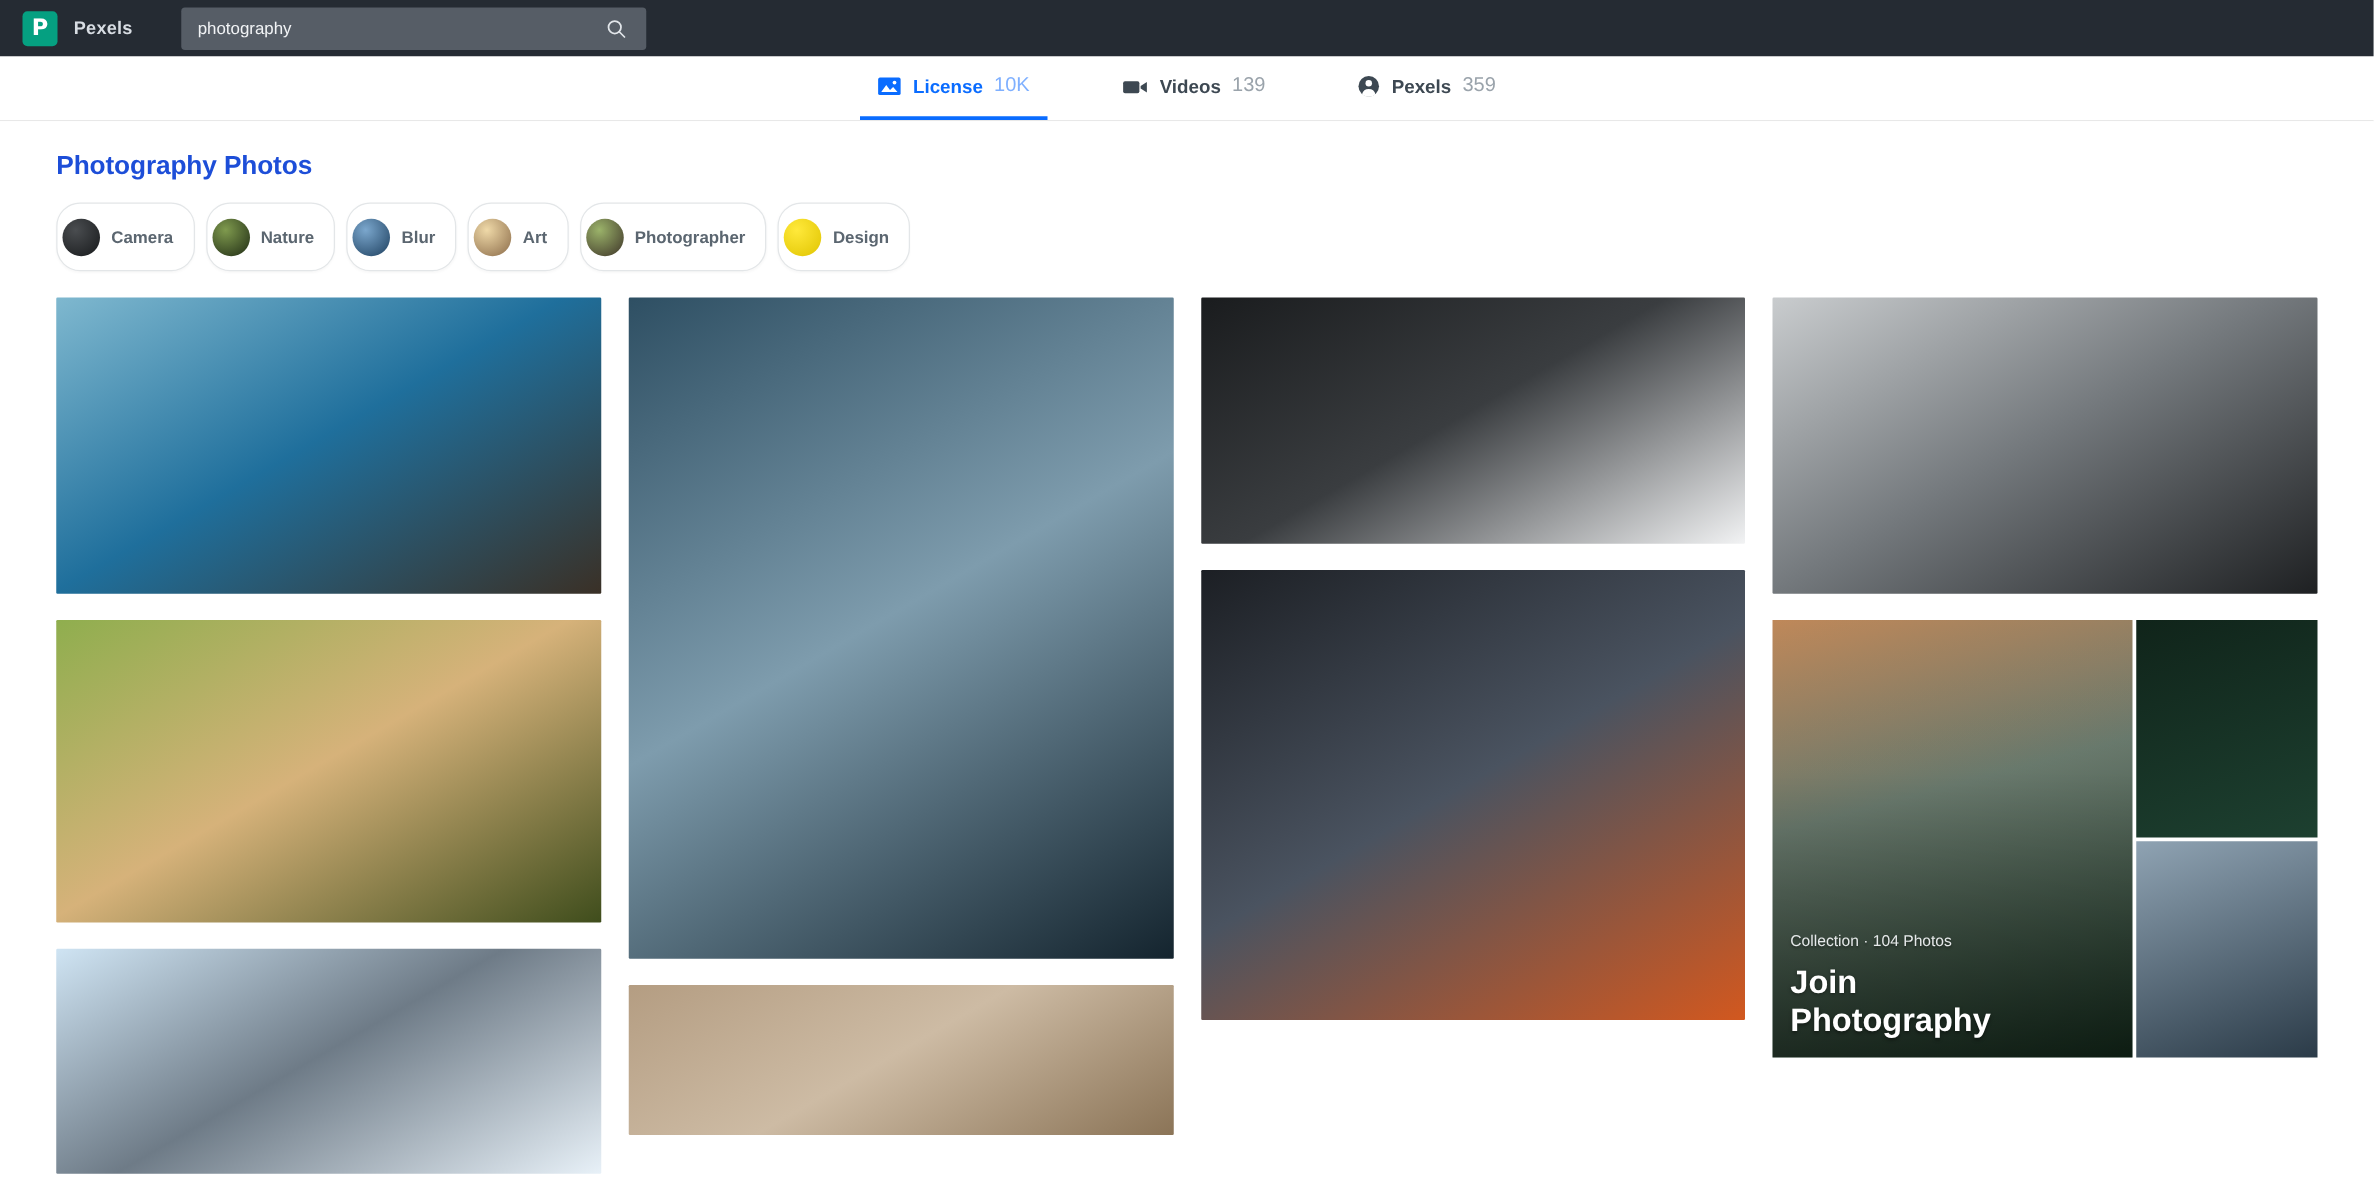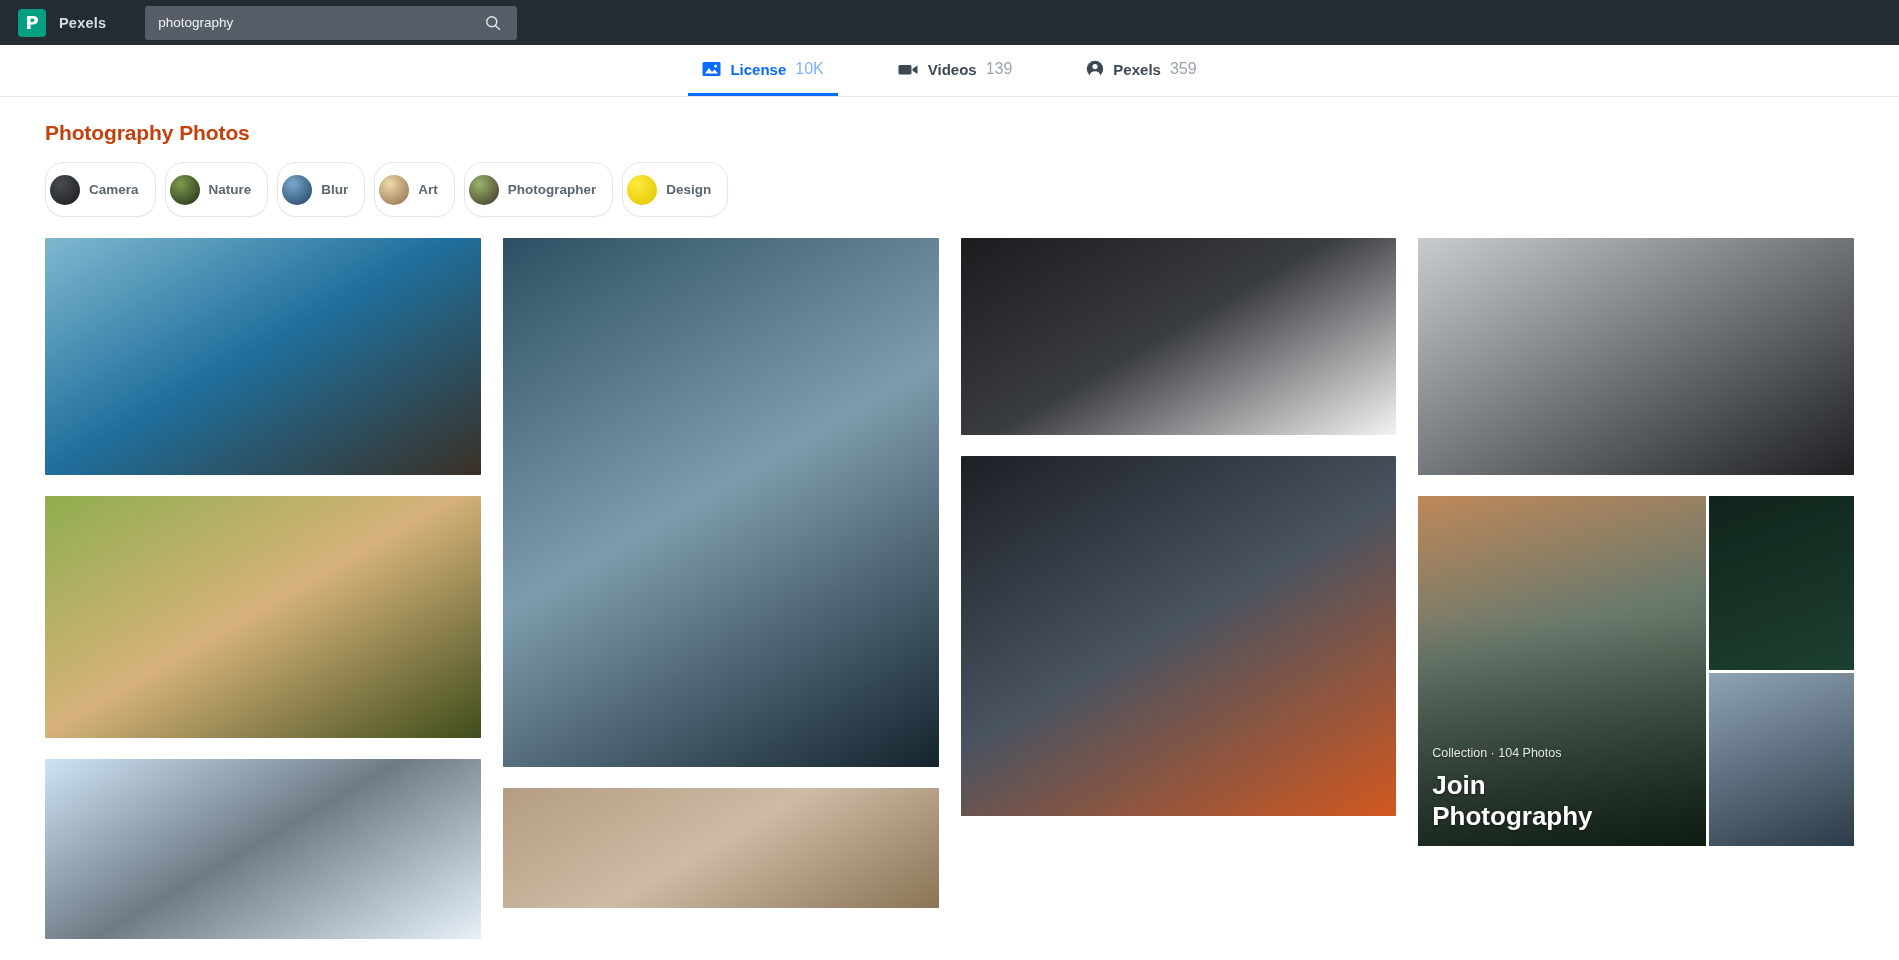--- a/index.html
+++ b/index.html
@@ -104,21 +104,21 @@
   .tab-ico { display: flex; align-items: center; }
 
   
   .main {
     background: #fff;
     padding: 0 45px;
     height: calc(960px - 45px - 53px);
     overflow: hidden;
   }
   .page-title {
-    font-size: 21px; font-weight: 700; color: #c2410c;
+    font-size: 21px; font-weight: 700; color: #1d4ed8;
     padding-top: 24px; letter-spacing: -.1px;
   }
   .pills {
     display: flex; align-items: center; gap: 9px;
     margin-top: 17px;
   }
   .pill {
     display: flex; align-items: center; gap: 9px;
     height: 55px;
     background: #fff;

